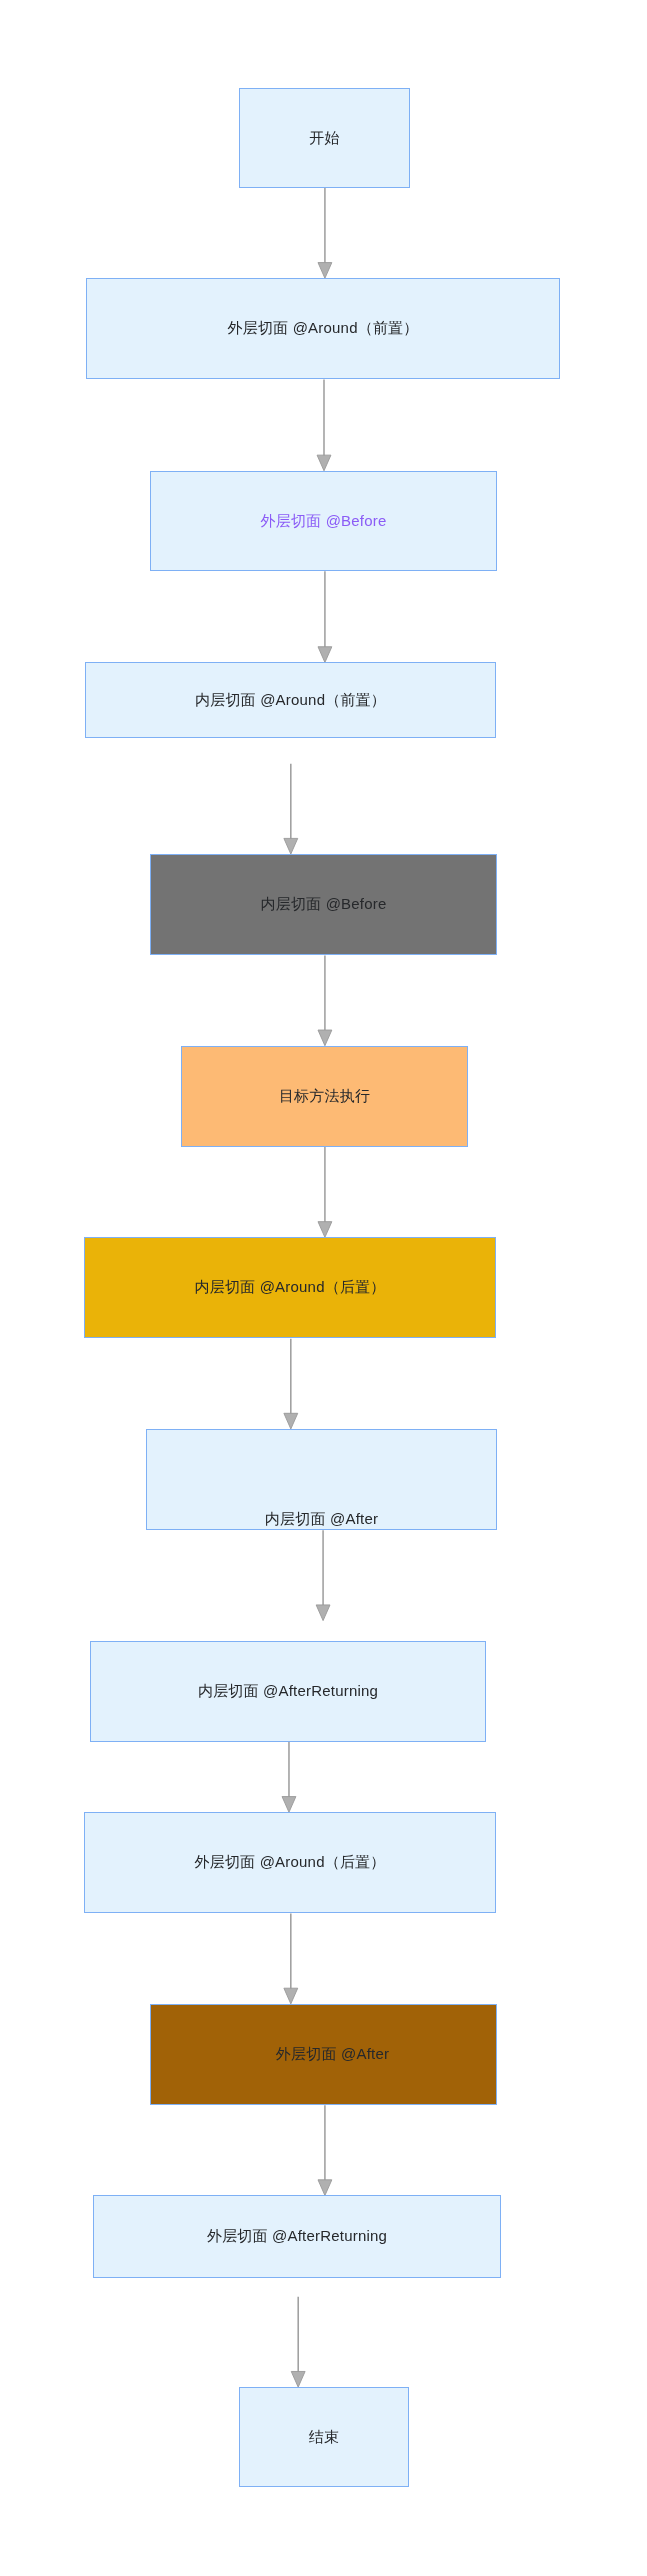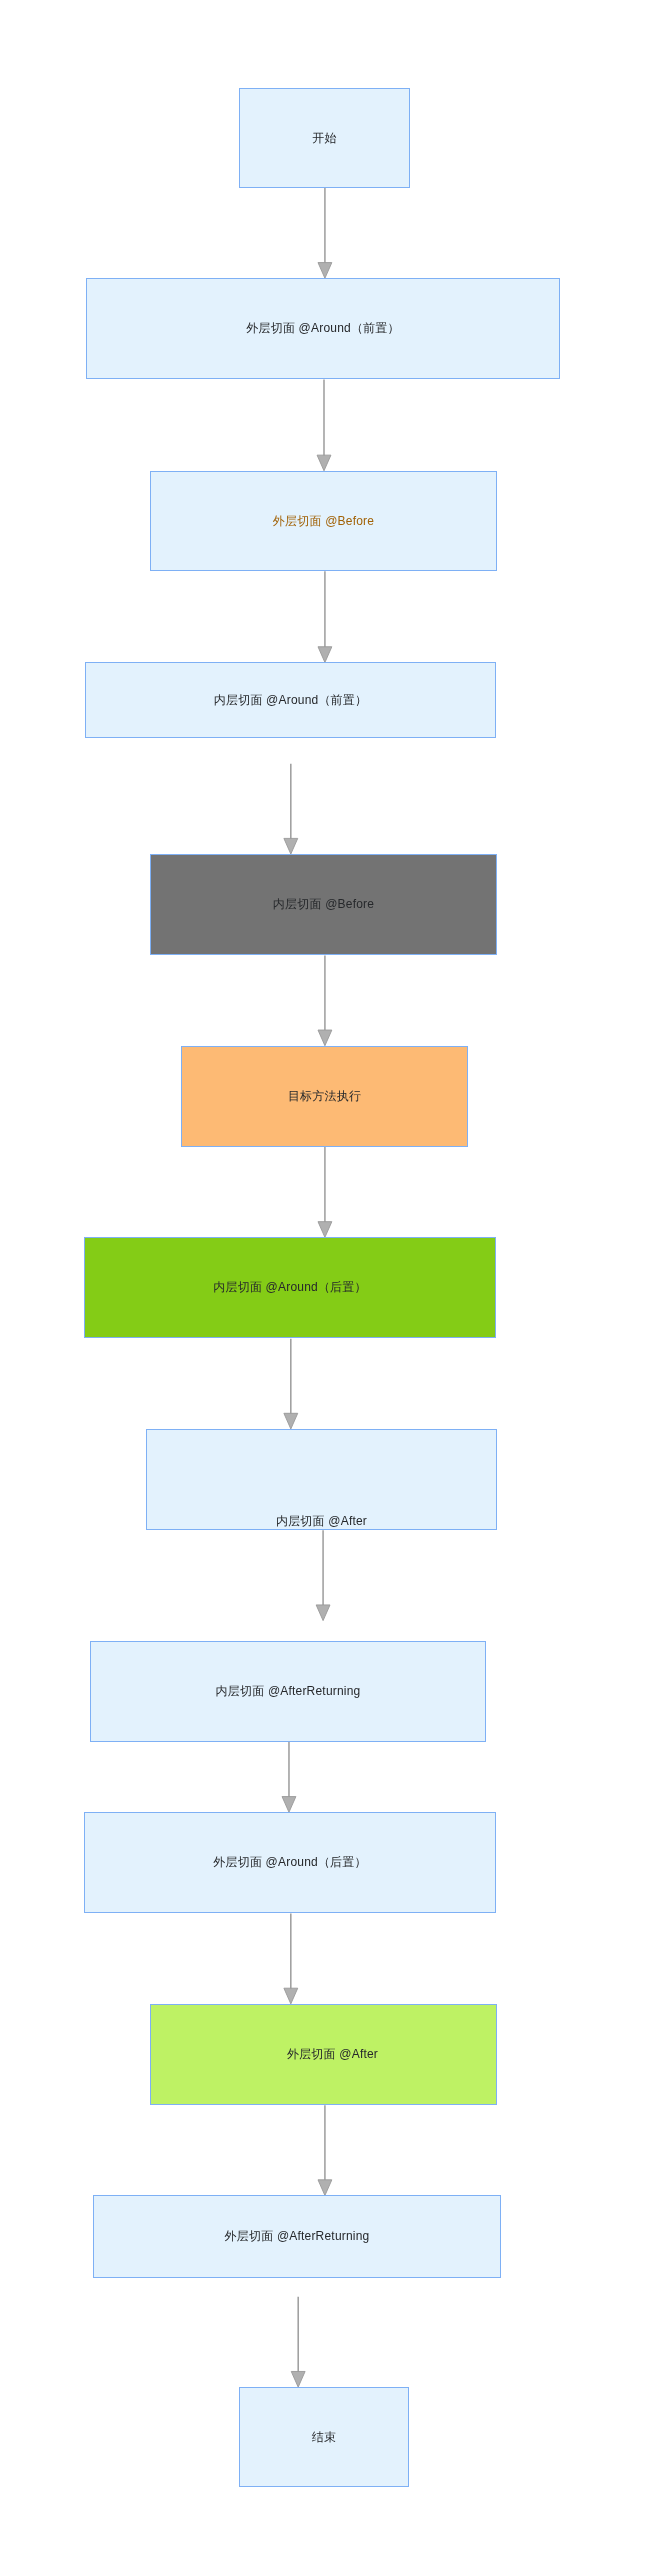--- a/index.html
+++ b/index.html
@@ -32,21 +32,21 @@
     background: #e3f2fd;
     border: 1.5px solid #7eb0f5;
     display: flex;
     align-items: center;
     justify-content: center;
     text-align: center;
     z-index: 2;
   }
   .node-label {
     font-family: "Liberation Sans", "DejaVu Sans", sans-serif;
-    font-size: 12px;
+    font-size: 15px;
     line-height: 1.35;
     color: #26282b;
     letter-spacing: 0.2px;
     white-space: nowrap;
     padding: 0 5.5px;
   }
 </style>
 </head>
 <body>
 
@@ -102,44 +102,44 @@
       </g>
     </svg>
   <div id="node-layer">
       <div class="node" style="left: 239px; top: 88px; width: 171px; height: 100px; background: rgb(227, 242, 253); border-color: rgb(126, 176, 245);">
         <span class="node-label" style="color: rgb(38, 40, 43);">开始</span>
       </div>
       <div class="node" style="left: 86px; top: 278px; width: 474px; height: 101px; background: rgb(227, 242, 253); border-color: rgb(126, 176, 245);">
         <span class="node-label" style="color: rgb(38, 40, 43);">外层切面 @Around（前置）</span>
       </div>
       <div class="node" style="left: 150px; top: 471px; width: 347px; height: 100px; background: rgb(227, 242, 253); border-color: rgb(126, 176, 245);">
-        <span class="node-label" style="color: #a16207;">外层切面 @Before</span>
+        <span class="node-label" style="color: #8b5cf6;">外层切面 @Before</span>
       </div>
       <div class="node" style="left: 85px; top: 662px; width: 411px; height: 76px; background: rgb(227, 242, 253); border-color: rgb(126, 176, 245);">
         <span class="node-label" style="color: rgb(38, 40, 43);">内层切面 @Around（前置）</span>
       </div>
       <div class="node" style="left: 150px; top: 854px; width: 347px; height: 101px; background: #737373; border-color: rgb(126, 176, 245);">
         <span class="node-label" style="color: rgb(38, 40, 43);">内层切面 @Before</span>
       </div>
       <div class="node" style="left: 181px; top: 1046px; width: 287px; height: 101px; background: #fdba74; border-color: rgb(126, 176, 245);">
         <span class="node-label" style="color: rgb(38, 40, 43);">目标方法执行</span>
       </div>
-      <div class="node" style="left: 84px; top: 1237px; width: 412px; height: 101px; background: #84cc16; border-color: rgb(126, 176, 245);">
+      <div class="node" style="left: 84px; top: 1237px; width: 412px; height: 101px; background: #eab308; border-color: rgb(126, 176, 245);">
         <span class="node-label" style="color: rgb(38, 40, 43);">内层切面 @Around（后置）</span>
       </div>
       <div class="node" style="left: 146px; top: 1429px; width: 351px; height: 101px; background: rgb(227, 242, 253); border-color: rgb(126, 176, 245); align-items: flex-end;">
         <span class="node-label" style="color: rgb(38, 40, 43);">内层切面 @After</span>
       </div>
       <div class="node" style="left: 90px; top: 1621px; width: 396px; height: 101px; background: rgb(227, 242, 253); border-color: rgb(126, 176, 245); margin-top: 20px;">
         <span class="node-label" style="color: rgb(38, 40, 43);">内层切面 @AfterReturning</span>
       </div>
       <div class="node" style="left: 84px; top: 1812px; width: 412px; height: 101px; background: rgb(227, 242, 253); border-color: rgb(126, 176, 245);">
         <span class="node-label" style="color: rgb(38, 40, 43);">外层切面 @Around（后置）</span>
       </div>
-      <div class="node" style="left: 150px; top: 2004px; width: 347px; height: 101px; background: #bef264; border-color: rgb(126, 176, 245); padding-left: 18px;">
+      <div class="node" style="left: 150px; top: 2004px; width: 347px; height: 101px; background: #a16207; border-color: rgb(126, 176, 245); padding-left: 18px;">
         <span class="node-label" style="color: rgb(38, 40, 43);">外层切面 @After</span>
       </div>
       <div class="node" style="left: 93px; top: 2195px; width: 408px; height: 83px; background: rgb(227, 242, 253); border-color: rgb(126, 176, 245);">
         <span class="node-label" style="color: rgb(38, 40, 43);">外层切面 @AfterReturning</span>
       </div>
       <div class="node" style="left: 239px; top: 2387px; width: 170px; height: 100px; background: rgb(227, 242, 253); border-color: rgb(126, 176, 245);">
         <span class="node-label" style="color: rgb(38, 40, 43);">结束</span>
       </div>
     </div>
 </div>

